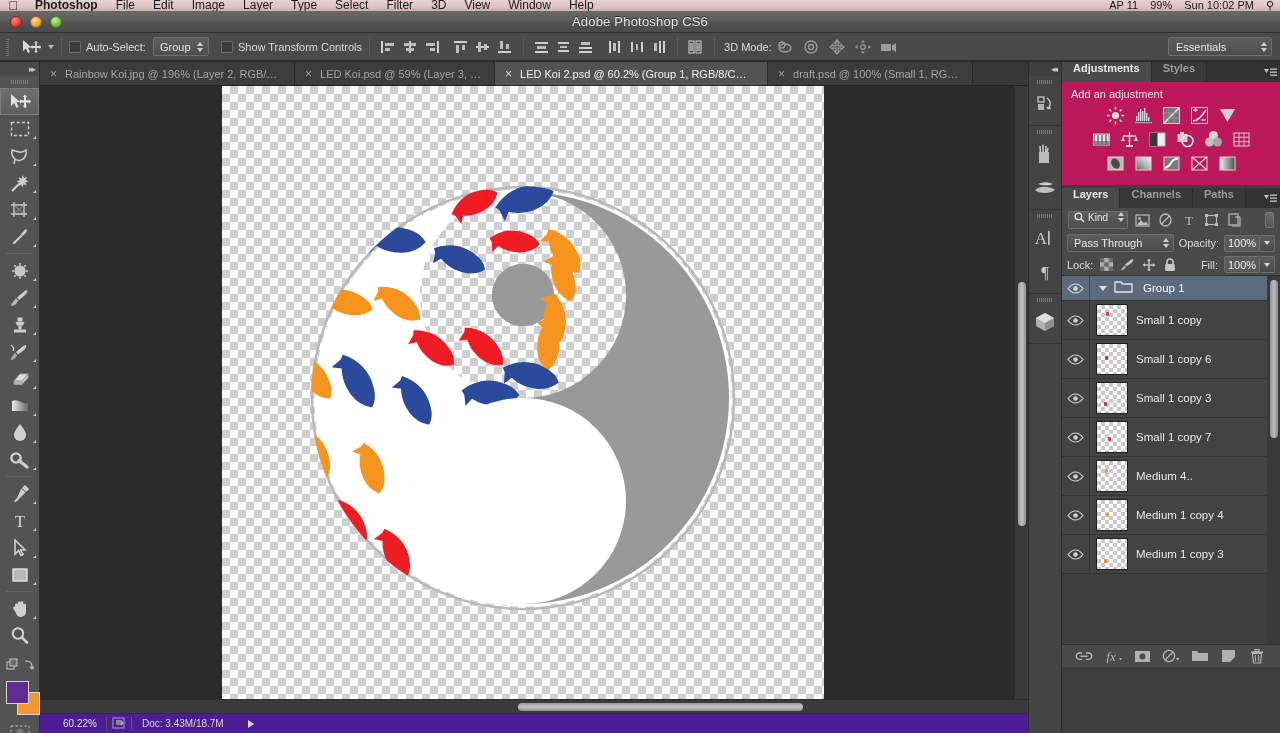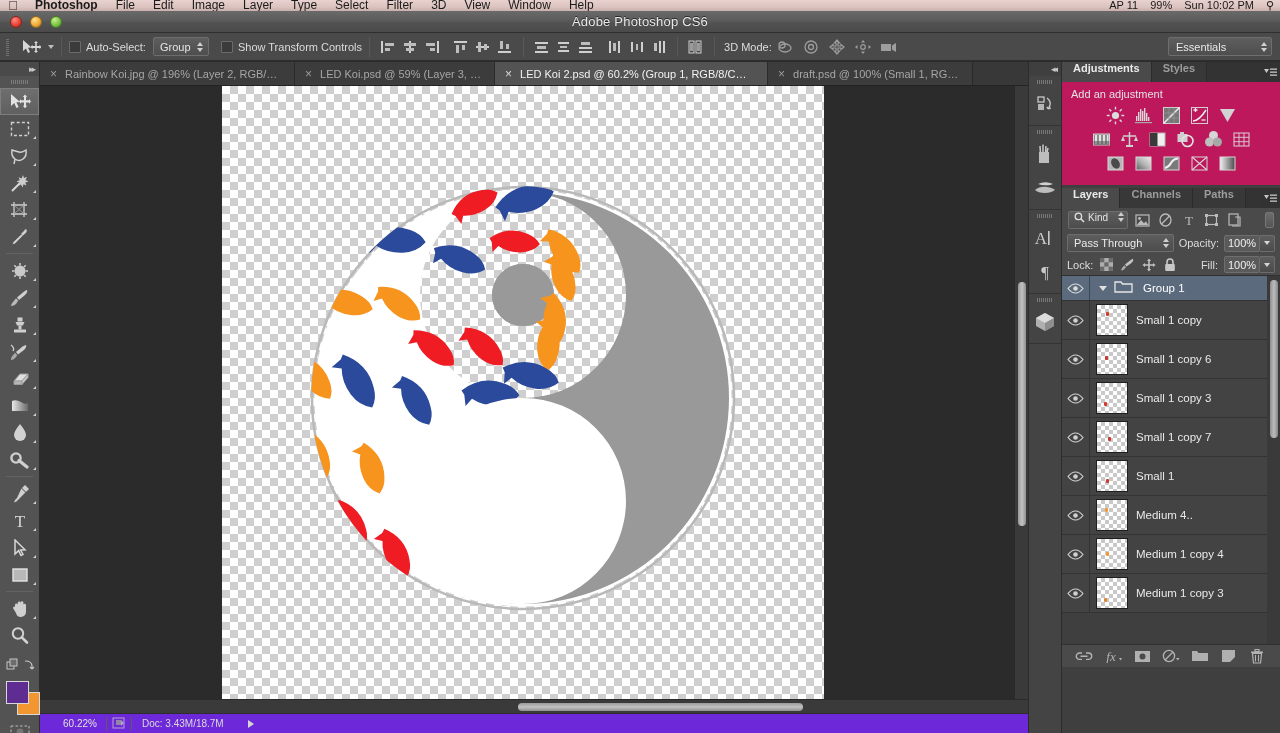--- a/index.html
+++ b/index.html
@@ -149,21 +149,21 @@
   .vscroll { position:absolute; right:0; top:0; width:14px; height:613px; background:#3a3a3a; border-left:1px solid #2a2a2a;}
   .vscroll .thumb{ position:absolute; left:3px; top:196px; width:8px; height:244px;
      background:linear-gradient(to right,#9a9a9a,#c2c2c2,#8f8f8f); border-radius:4px;}
   .hscroll { position:absolute; left:0; bottom:0; width:988px; height:14px; background:#3a3a3a; border-top:1px solid #2a2a2a;}
   .hscroll .thumb{ position:absolute; top:3px; left:478px; width:285px; height:8px;
      background:linear-gradient(to bottom,#9a9a9a,#c2c2c2,#8f8f8f); border-radius:4px;}
 
   
   .statusbar {
     position:absolute; left:40px; top:713px; width:988px; height:20px;
-    background:#6d28d9; border-top:1px solid #2e2e2e;
+    background:#4c1d95; border-top:1px solid #2e2e2e;
     display:flex; align-items:center; font-size:10px; color:#d2d2d2;
   }
   .zoomfield {
     width:52px; height:14px; margin-left:14px;
     display:flex; align-items:center; justify-content:center;
     color:#e0e0e0; font-size:10px;
   }
   .sb-sep { width:1px; height:14px; background:#3a3a3a; border-right:1px solid #5c5c5c; }
   .sb-icon { width:24px; display:flex; align-items:center;justify-content:center; opacity:.8;}
   .docinfo { padding:0 10px; font-size:10px; color:#dadada; }
@@ -1193,32 +1193,20 @@
         <div class="lname">Small 1 copy 7</div>
       </div>
       <div class="lrow">
         <div class="eye">
             <svg width="17" height="11" viewBox="0 0 17 11">
               <path d="M1 5.5 Q4.5 1 8.5 1 Q12.5 1 16 5.5 Q12.5 10 8.5 10 Q4.5 10 1 5.5 Z" fill="none" stroke="#d0d0d0" stroke-width="1.2"></path>
               <circle cx="8.5" cy="5.5" r="2.3" fill="#d0d0d0"></circle>
             </svg>
           </div>
         <div class="lthumb">
-            <span class="dot" style="left:9px;top:18px;background:#d13b2f"></span>
-          </div>
-        <div class="lname">Small 1</div>
-      </div>
-      <div class="lrow">
-        <div class="eye">
-            <svg width="17" height="11" viewBox="0 0 17 11">
-              <path d="M1 5.5 Q4.5 1 8.5 1 Q12.5 1 16 5.5 Q12.5 10 8.5 10 Q4.5 10 1 5.5 Z" fill="none" stroke="#d0d0d0" stroke-width="1.2"></path>
-              <circle cx="8.5" cy="5.5" r="2.3" fill="#d0d0d0"></circle>
-            </svg>
-          </div>
-        <div class="lthumb">
             <span class="dot" style="left:8px;top:8px;background:#ef9a36"></span>
           </div>
         <div class="lname">Medium 4..</div>
       </div>
       <div class="lrow">
         <div class="eye">
             <svg width="17" height="11" viewBox="0 0 17 11">
               <path d="M1 5.5 Q4.5 1 8.5 1 Q12.5 1 16 5.5 Q12.5 10 8.5 10 Q4.5 10 1 5.5 Z" fill="none" stroke="#d0d0d0" stroke-width="1.2"></path>
               <circle cx="8.5" cy="5.5" r="2.3" fill="#d0d0d0"></circle>
             </svg>

